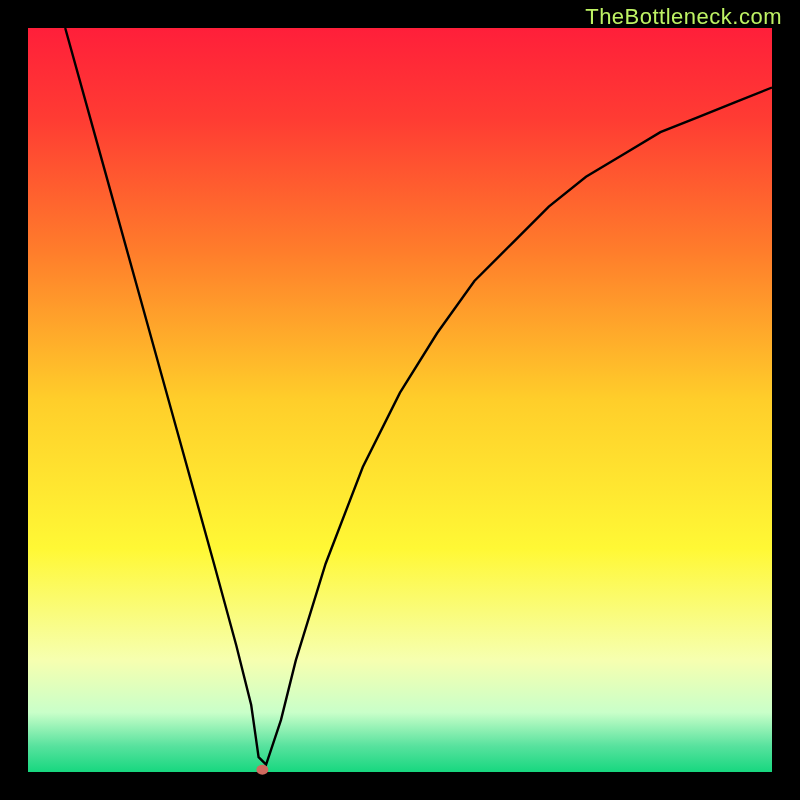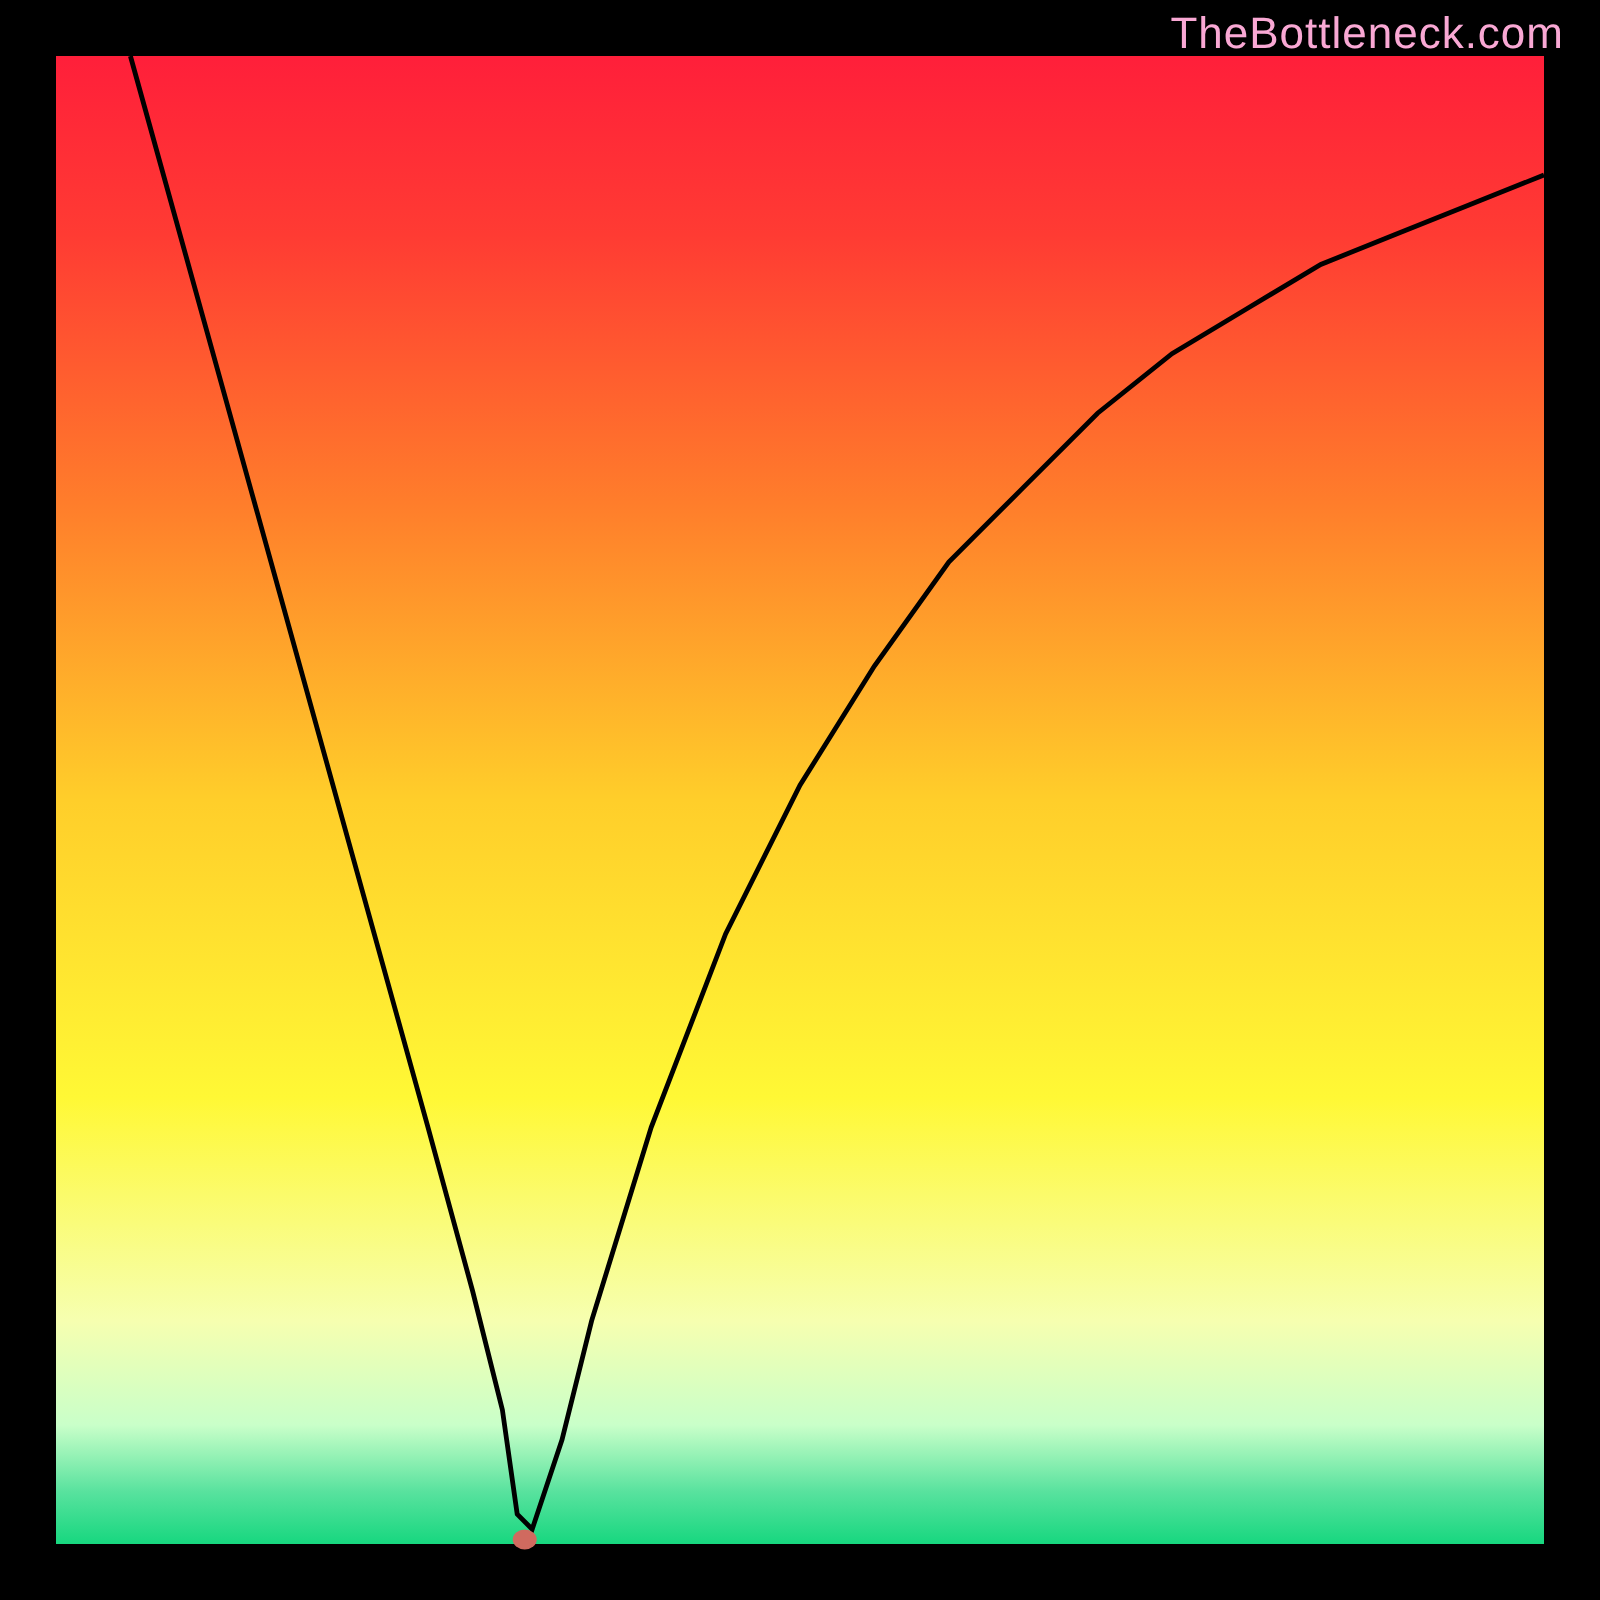--- a/index.html
+++ b/index.html
@@ -14,21 +14,21 @@
   .wrap {
     position: relative;
     width: 800px;
     height: 800px;
     background: #000;
   }
   .watermark {
     position: absolute;
     top: 4px;
     right: 18px;
-    color: #f9a8d4;
+    color: #bef264;
     font-size: 22px;
     font-weight: 400;
     letter-spacing: 0.5px;
   }
   svg {
     position: absolute;
     top: 0;
     left: 0;
   }
 </style>

